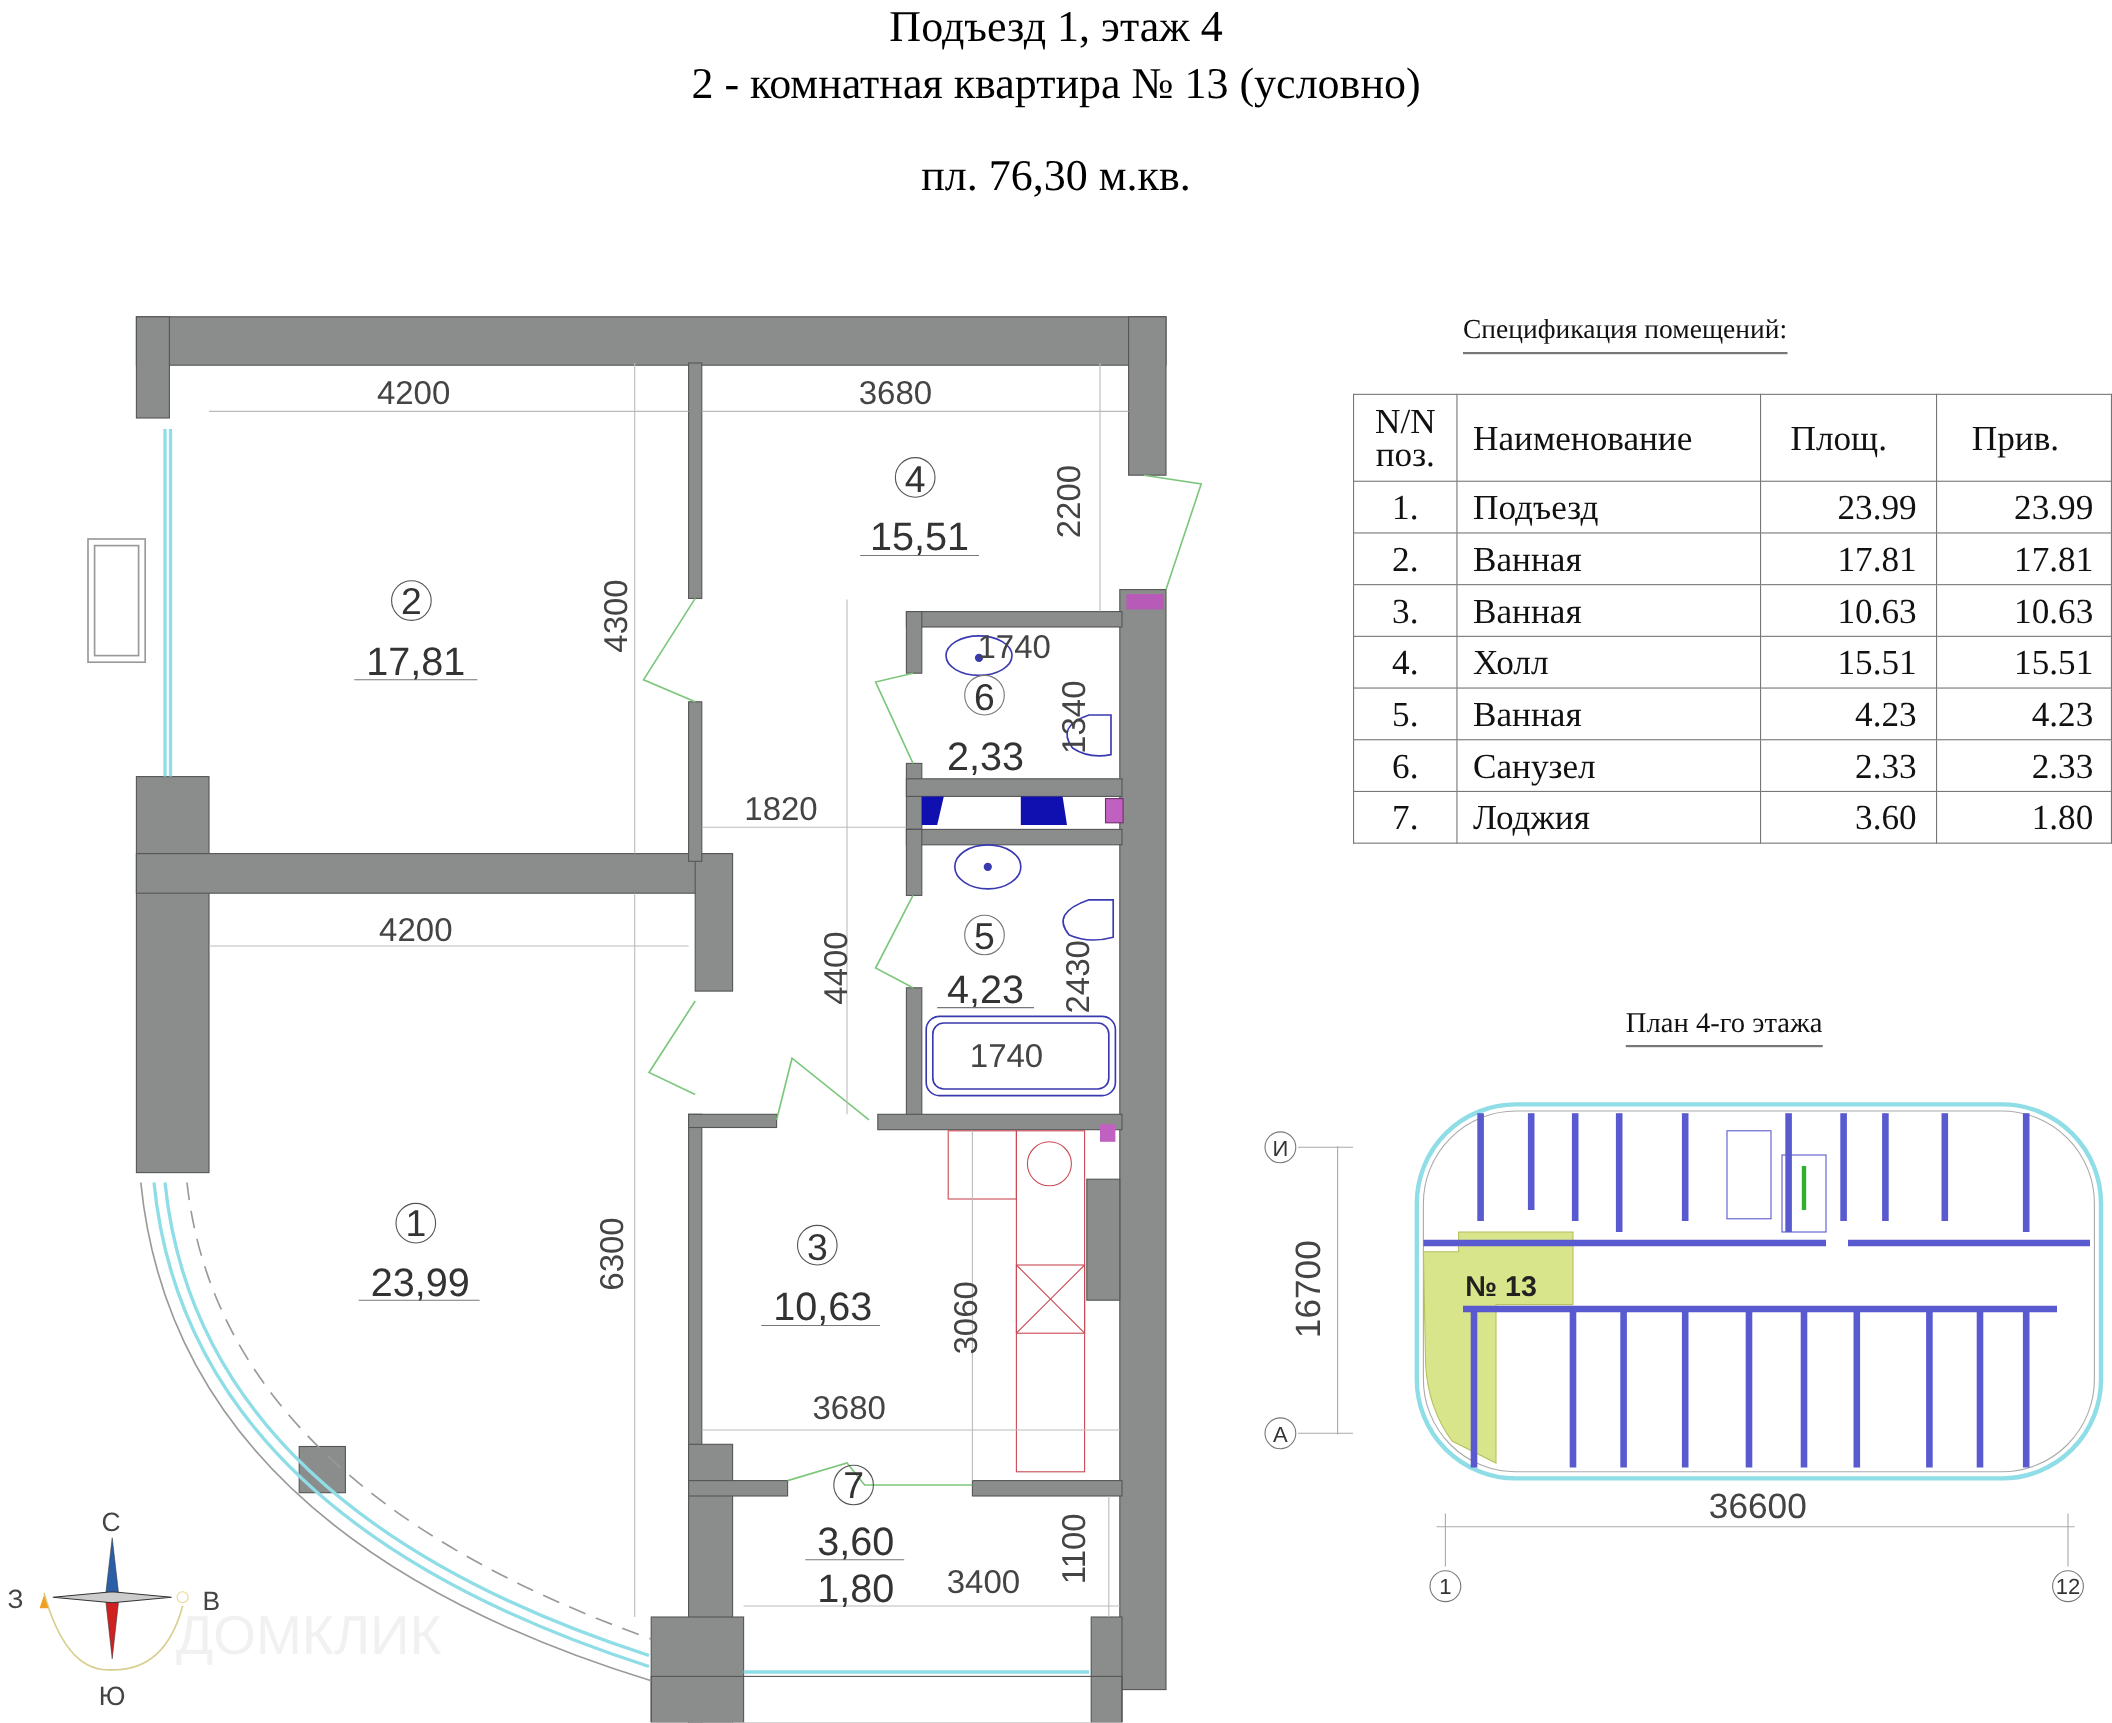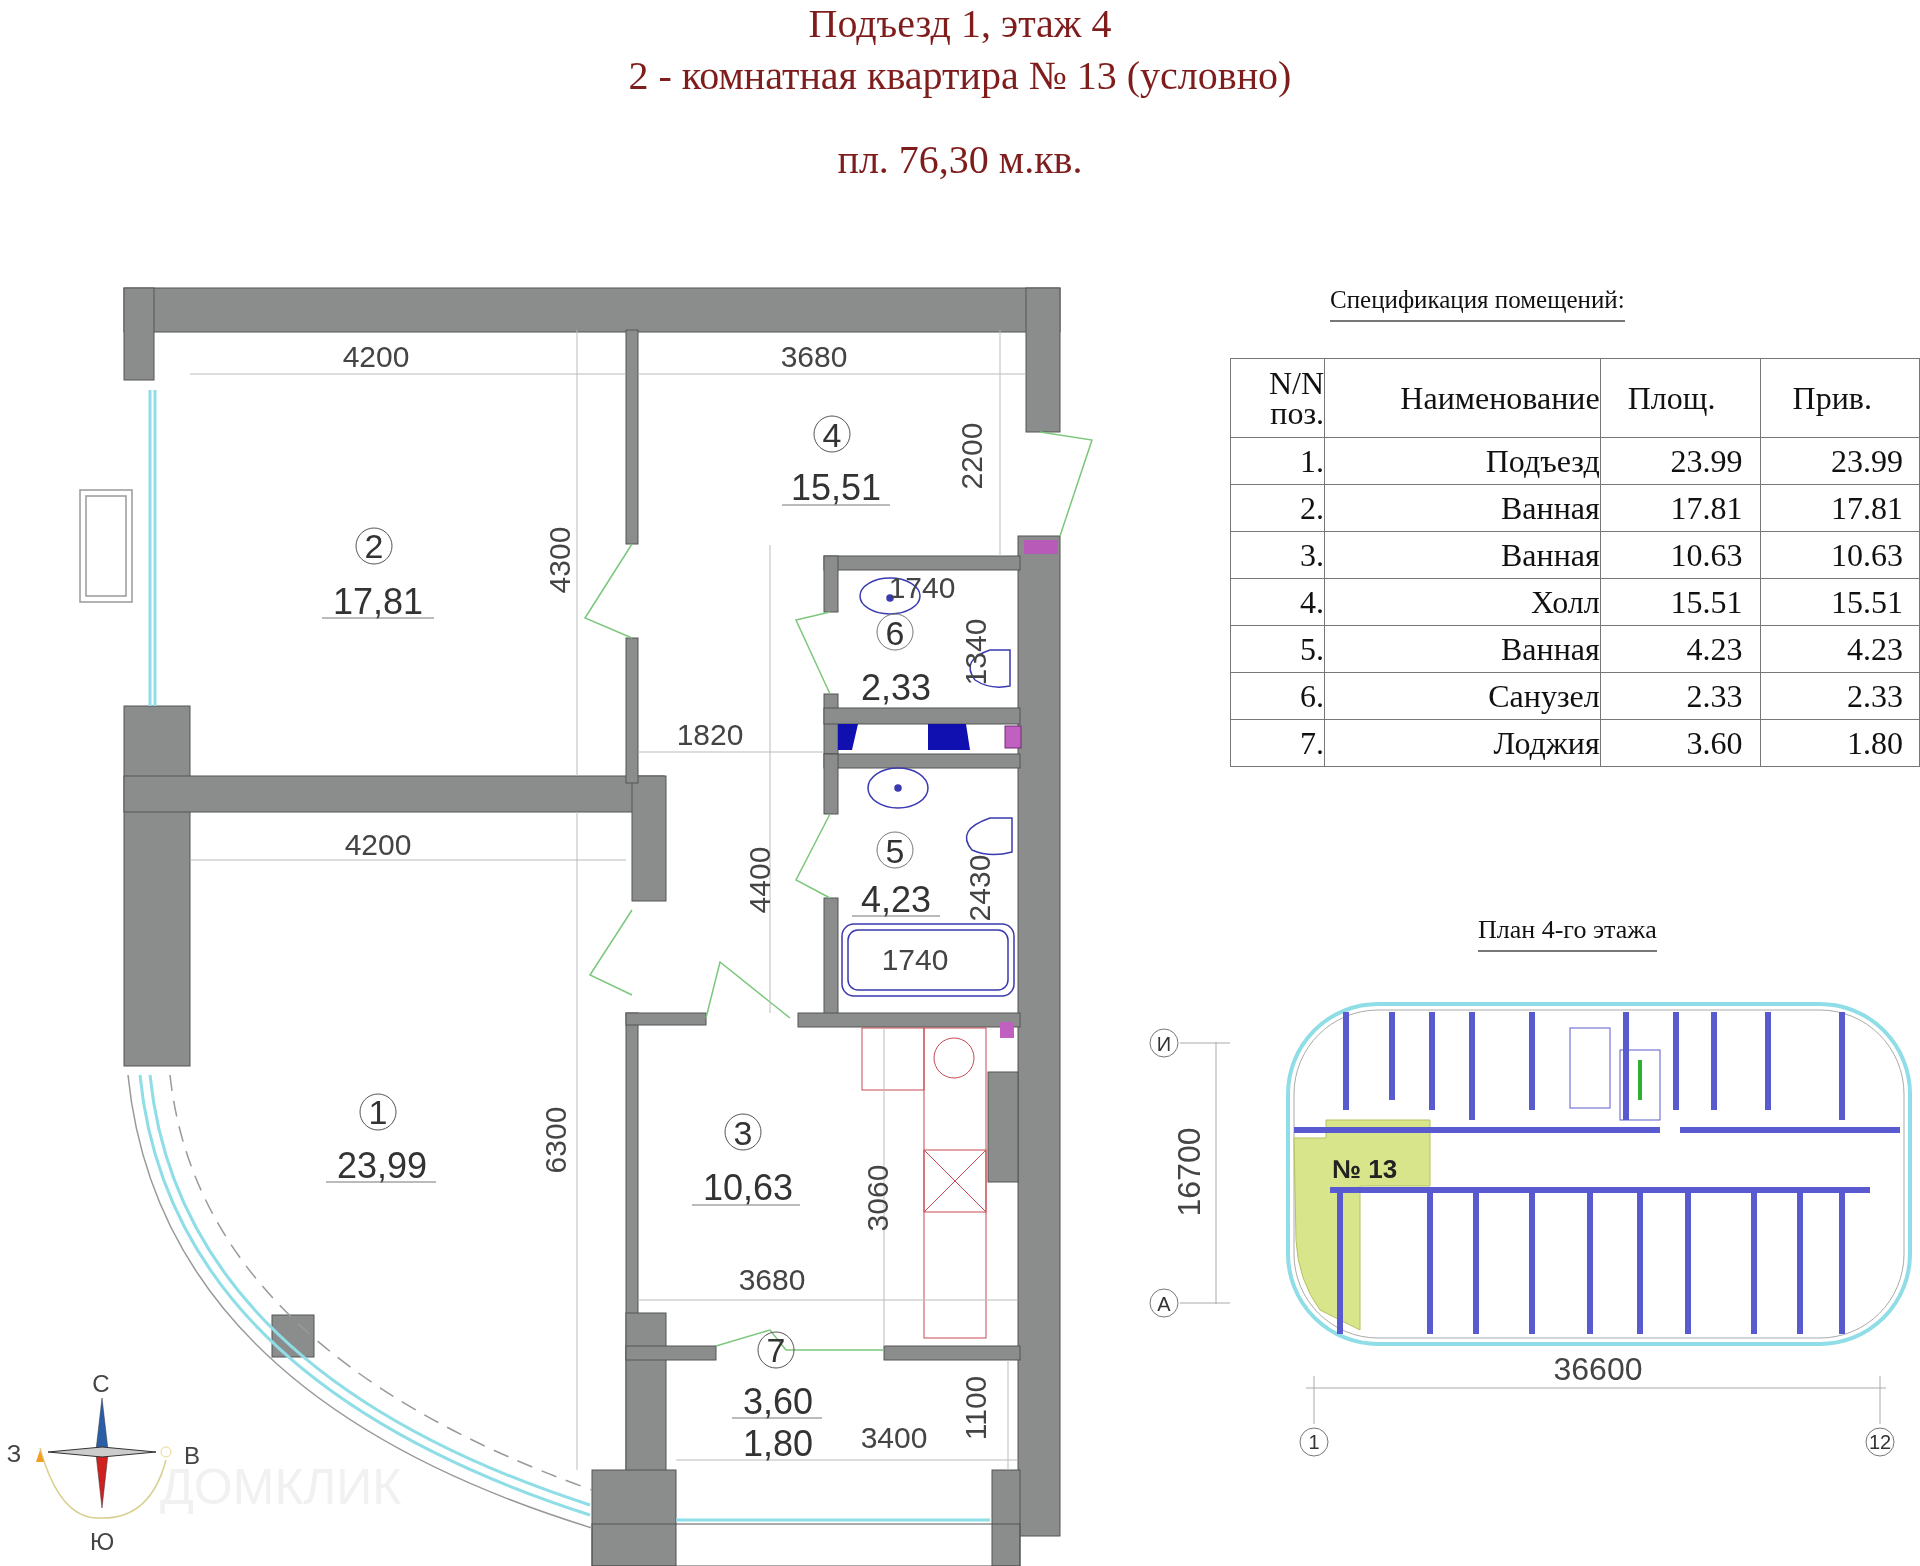--- a/index.html
+++ b/index.html
@@ -1,22 +1,22 @@
 <!DOCTYPE html>
 <html><head>
 <meta charset="utf-8">
 <style>
   html,body{margin:0;padding:0;background:#fff;}
   body{width:1920px;height:1566px;position:relative;overflow:hidden;font-family:"Liberation Serif",serif;color:#111;}
-  .title{position:absolute;left:0;width:1920px;text-align:center;font-family:"Liberation Serif",serif;font-size:40px;color:#7f1d1d;}
+  .title{position:absolute;left:0;width:1920px;text-align:center;font-family:"Liberation Serif",serif;font-size:40px;color:#000000;}
   #t1{top:0px;} #t2{top:52px;} #t3{top:136px;}
   .plan{position:absolute;left:0;top:0;}
   .spec-title{position:absolute;left:1330px;top:282px;font-size:25px;font-family:"Liberation Serif",serif;border-bottom:2px solid #777;padding-bottom:2px;line-height:36px;}
   table.spec{position:absolute;left:1230px;top:358px;border-collapse:collapse;font-family:"Liberation Serif",serif;font-size:32px;}
-  table.spec td, table.spec th{border:1.5px solid #777;padding:0;font-weight:normal;height:46px;line-height:34px;text-align:right;}
+  table.spec td, table.spec th{border:1.5px solid #777;padding:0;font-weight:normal;height:46px;line-height:34px;}
   table.spec th{height:78px;}
   .c1{width:94px;text-align:center;}
   .c2{width:262px;text-align:left;padding-left:14px !important;}
   .c3{width:143px;text-align:right;padding-right:18px !important;}
   .c4{width:143px;text-align:right;padding-right:16px !important;}
   .hdr1{line-height:30px !important;font-size:32px;}
   .total-label{text-align:right;padding-right:16px !important;}
   .mini-title{position:absolute;left:1478px;top:912px;font-size:26px;font-family:"Liberation Serif",serif;border-bottom:2px solid #777;line-height:36px;padding-bottom:2px;}
   svg text{font-family:"Liberation Sans",sans-serif;}
 </style>

